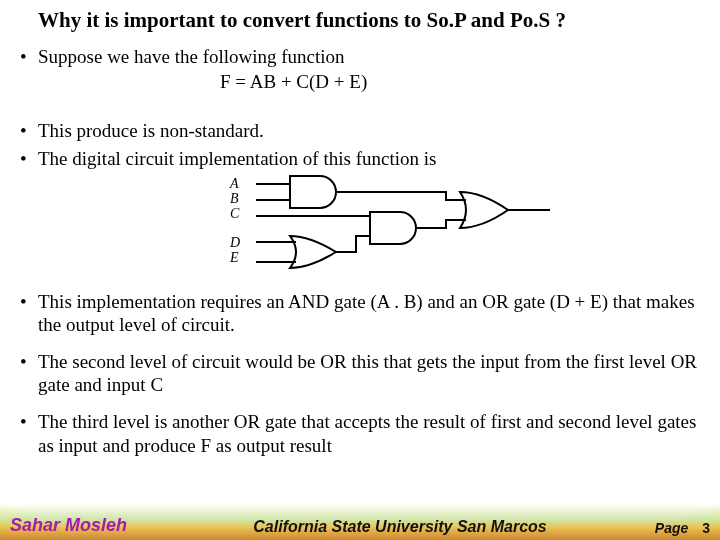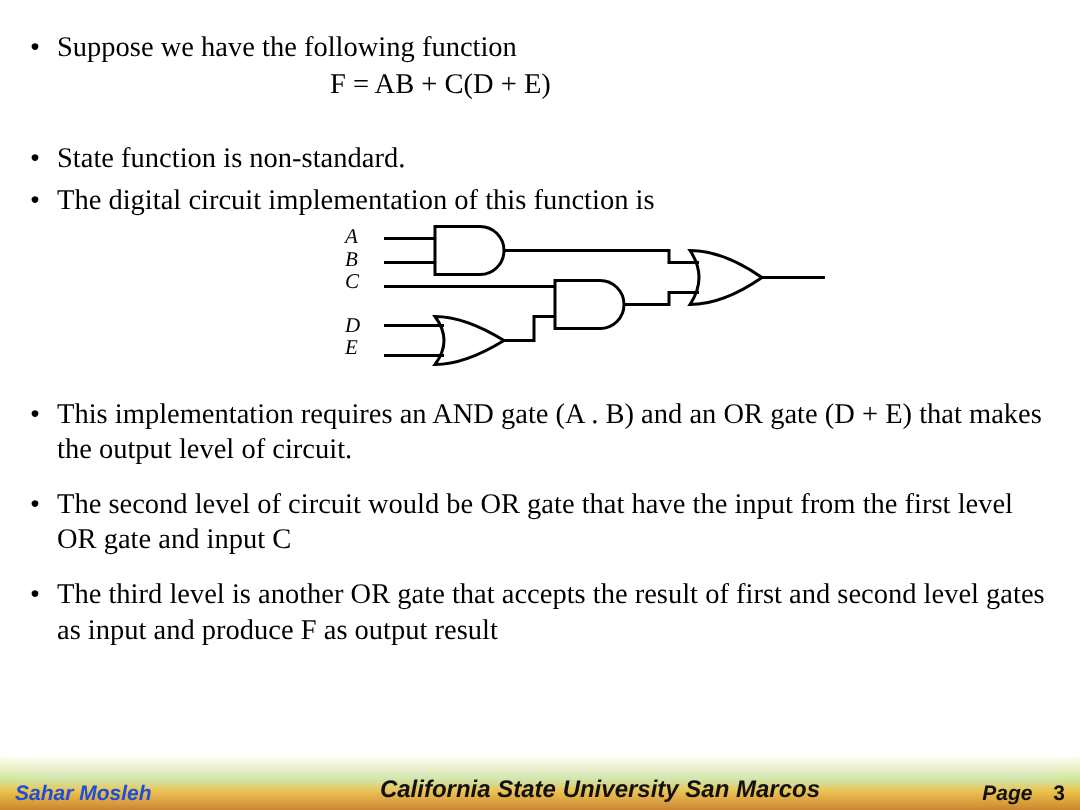--- a/index.html
+++ b/index.html
@@ -71,24 +71,24 @@
   .footer {
     position: absolute;
     left: 0; right: 0; bottom: 4px;
     display: flex;
     align-items: flex-end;
     z-index: 3;
     padding: 0 10px;
     font-family: Arial, sans-serif;
   }
   .author {
-    font-size: 14px;
-    font-style: italic;
-    font-weight: bold;
-    color: #1d4ed8;
+    font-size: 18px;
+    font-style: italic;
+    font-weight: bold;
+    color: #a21caf;
     flex: 0 0 170px;
   }
   .univ {
     flex: 1;
     text-align: center;
     font-size: 16px;
     font-style: italic;
     font-weight: bold;
     color: #111;
   }
@@ -108,32 +108,33 @@
   }
 </style>
 </head>
 <body>
 
 <div class="bg-frame"></div>
 <div class="footer-band"></div>
 
 <div class="content">
 
+  <div class="title">Why it is important to convert functions to So.P and Po.S ?</div>
 
   <div class="bullets">
 
     <div class="row">
       <span class="dot">•</span>
       <span class="txt">Suppose we have the following function</span>
     </div>
     <div class="formula">F = AB + C(D + E)</div>
 
     <div class="row">
       <span class="dot">•</span>
-      <span class="txt">State function is non-standard.</span>
+      <span class="txt">This produce is non-standard.</span>
     </div>
     <div class="row">
       <span class="dot">•</span>
       <span class="txt">The digital circuit implementation of this function is</span>
     </div>
 
     <div class="diagram-wrap">
       <div class="diag-labels">
         <div class="g1">
           <div>A</div>
@@ -175,21 +176,21 @@
       </svg>
     </div>
 
     <div class="row">
       <span class="dot">•</span>
       <span class="txt">This implementation requires an AND gate (A . B) and an OR gate (D + E) that makes the output level of circuit.</span>
     </div>
     <div style="height:10px"></div>
     <div class="row">
       <span class="dot">•</span>
-      <span class="txt">The second level of circuit would be OR gate that have the input from the first level OR gate and input C</span>
+      <span class="txt">The second level of circuit would be OR this that gets the input from the first level OR gate and input C</span>
     </div>
     <div style="height:10px"></div>
     <div class="row">
       <span class="dot">•</span>
       <span class="txt">The third level is another OR gate that accepts the result of first and second level gates as input and produce F as output result</span>
     </div>
 
   </div>
 </div>
 

